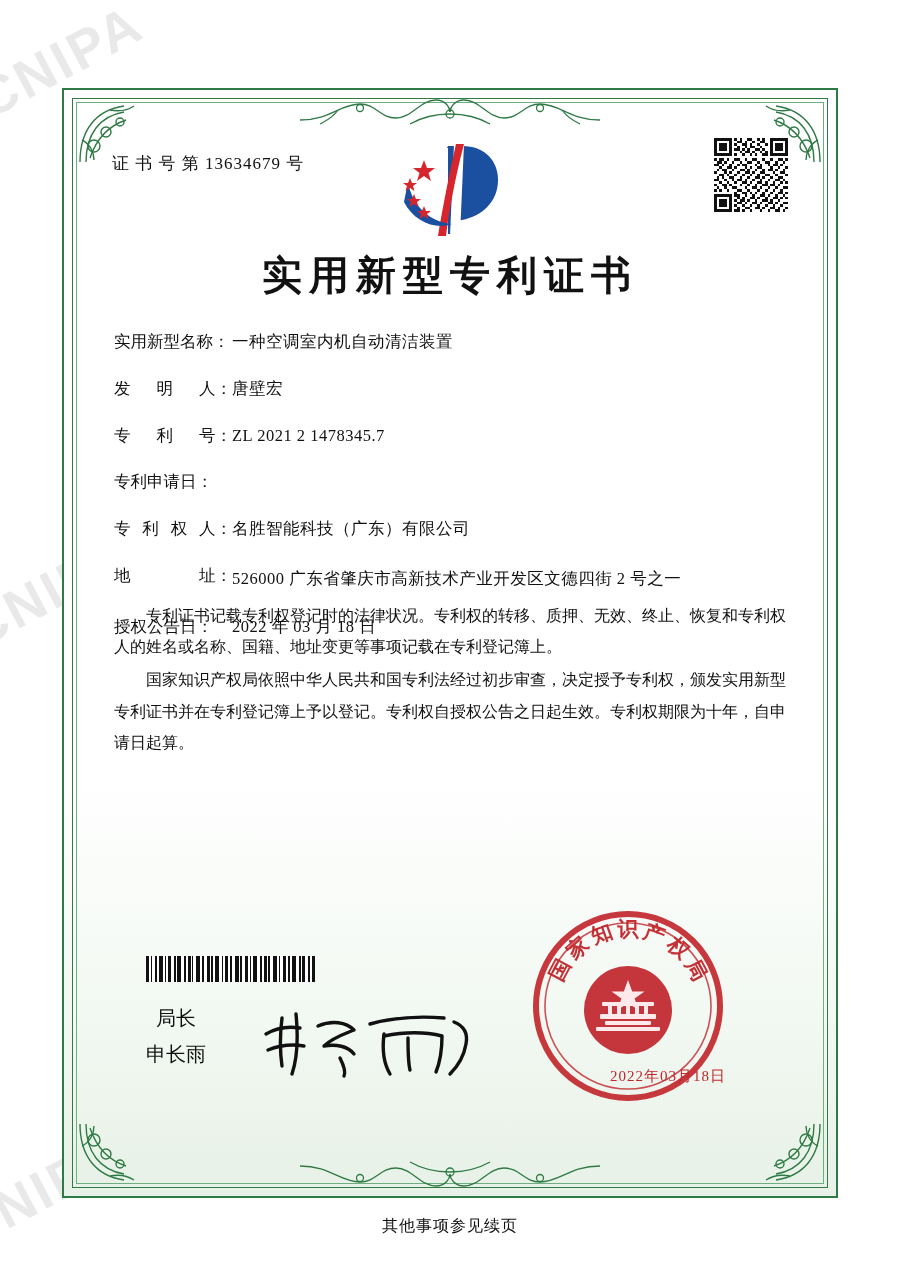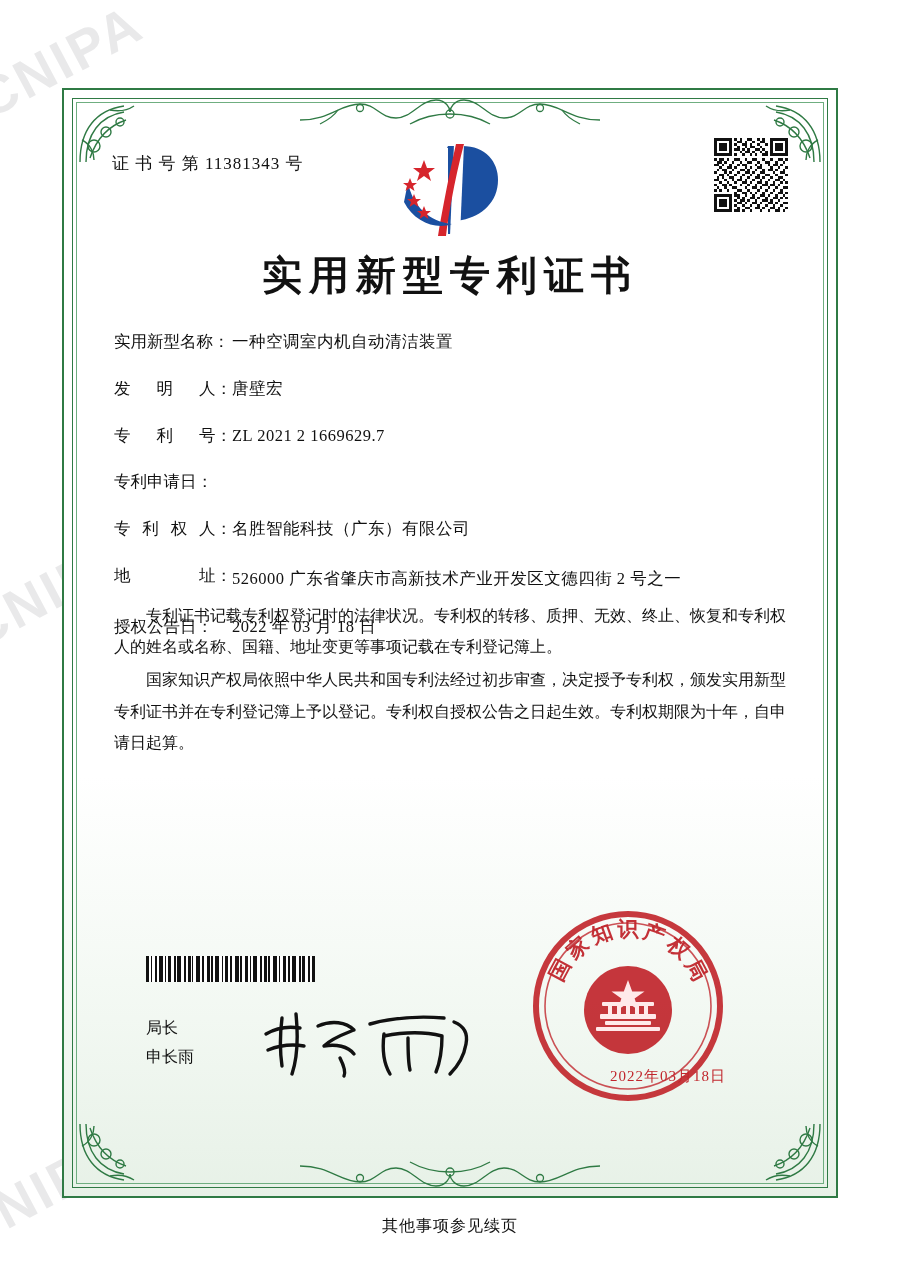--- a/index.html
+++ b/index.html
@@ -219,23 +219,24 @@
   .barcode i {
     display: block;
     background: #111;
     height: 100%;
   }
 
   .signature-block {
     position: absolute;
     left: 38px;
     bottom: 96px;
-    font-size: 16px;
+    font-size: 20px;
     line-height: 1.8;
     color: #111;
+    text-align: center;
   }
   .sig-script {
     position: absolute;
     left: 150px;
     bottom: 86px;
     width: 220px;
     height: 78px;
     color: #111;
   }
   .sig-script svg { width: 100%; height: 100%; display: block; }
@@ -366,21 +367,21 @@
       <path d="M300 30 C270 30 260 14 240 14 C224 14 220 28 204 28 C188 28 180 10 164 10 C154 10 150 18 150 22"></path>
       <path d="M110 34 C124 26 138 24 150 24 C162 24 176 26 190 34"></path>
       <circle cx="150" cy="24" r="4"></circle>
       <circle cx="60" cy="18" r="3.5"></circle>
       <circle cx="240" cy="18" r="3.5"></circle>
     </svg>
   </div>
 
   <div class="content">
 
-    <div class="cert-no">证 书 号 第 11381343 号</div>
+    <div class="cert-no">证 书 号 第 13634679 号</div>
 
     <div class="qr">
       <svg viewBox="0 0 29 29" shape-rendering="crispEdges">
         <rect width="29" height="29" fill="#fff"></rect>
         <g fill="#111">
           <rect x="0" y="0" width="7" height="1"></rect>
             <rect x="0" y="6" width="7" height="1"></rect>
           <rect x="0" y="0" width="1" height="7"></rect>
             <rect x="6" y="0" width="1" height="7"></rect>
           <rect x="2" y="2" width="3" height="3"></rect>
@@ -646,21 +647,21 @@
         </div>
         <div class="field-value">唐壁宏</div>
       </div>
 
       <div class="field-row">
         <div class="field-label">
           <span>专</span>
           <span>利</span>
           <span>号：</span>
         </div>
-        <div class="field-value">ZL 2021 2 1669629.7</div>
+        <div class="field-value">ZL 2021 2 1478345.7</div>
       </div>
 
       <div class="field-row">
         <div class="field-label">
           <span>专利申请日：</span>
         </div>
       </div>
 
       <div class="field-row">
         <div class="field-label">

